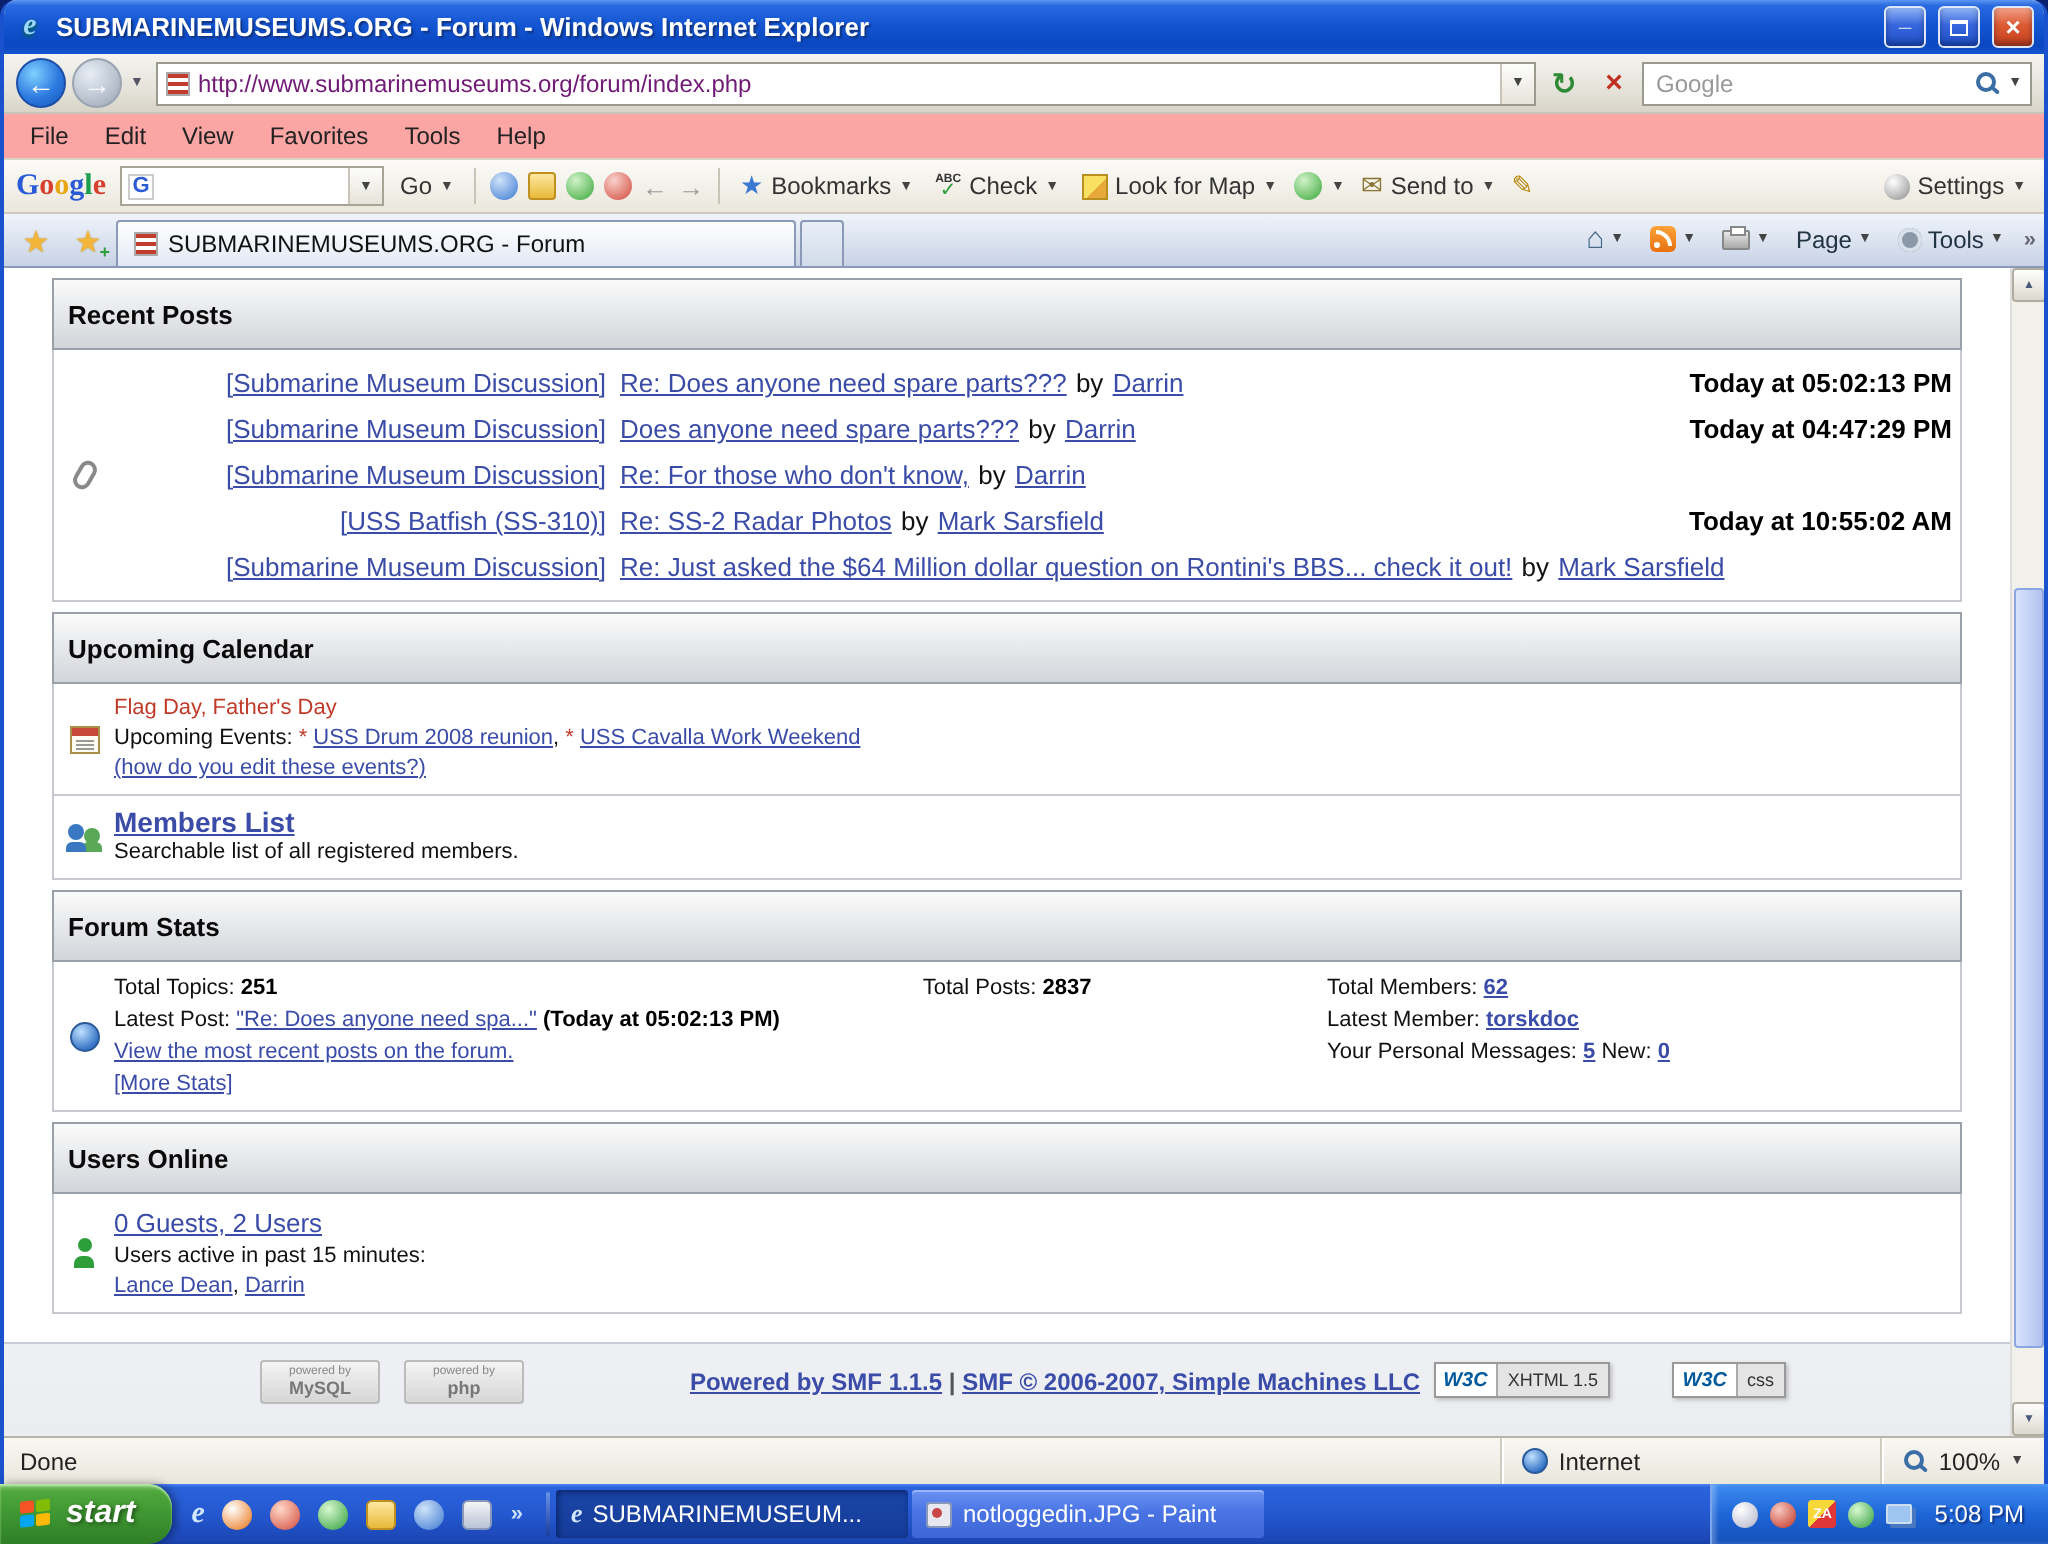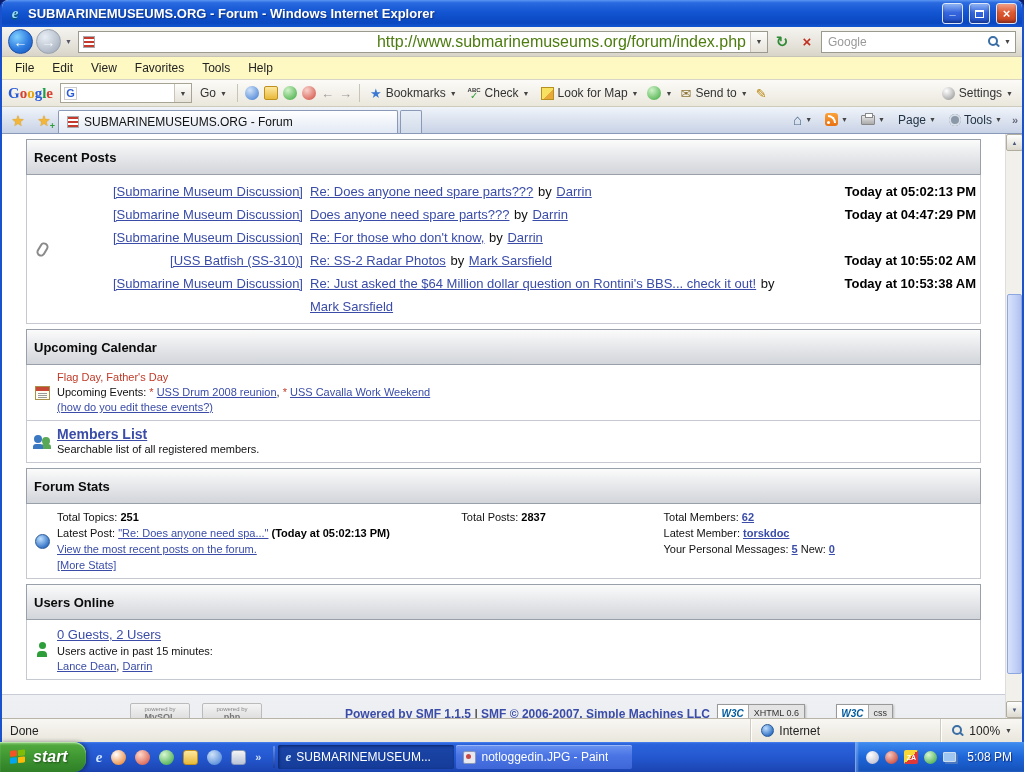--- a/index.html
+++ b/index.html
@@ -27,35 +27,35 @@
 
   .addrbar{height:30px;flex:none;background:linear-gradient(180deg,#F5F4F0,#E3E0D7 70%,#D8D4C8);
     display:flex;align-items:center;gap:3px;padding:0 6px;border-bottom:1px solid #C7C3B6;}
   .nav-btn{width:25px;height:25px;border-radius:50%;display:flex;align-items:center;justify-content:center;
     color:#fff;font-size:14px;font-weight:bold;flex:none;}
   .nav-btn.back{background:radial-gradient(circle at 35% 30%,#7FD0FF,#2E7BE0 55%,#1254B8);border:1px solid #1D4FA8;}
   .nav-btn.fwd{background:radial-gradient(circle at 35% 30%,#E8EEF5,#B9C2CE 60%,#98A2B0);border:1px solid #9AA4B2;color:#F6F8FB;}
   .nav-caret{color:#556;font-size:7px;margin:0 3px 0 1px;}
   .url-box{flex:1;height:22px;background:#fff;border:1px solid #9A9A8E;display:flex;align-items:center;padding:0 0 0 4px;gap:4px;}
   .favicon{width:12px;height:12px;border:1px solid #AAA;background:repeating-linear-gradient(180deg,#C23B2E 0 2px,#fff 2px 4px);flex:none;}
-  .url-input{flex:1;border:none;outline:none;font-size:16px;color:#4d7c0f;font-family:inherit;background:transparent;min-width:0;text-align:right;}
+  .url-input{flex:1;border:none;outline:none;font-size:12px;color:#701a75;font-family:inherit;background:transparent;min-width:0;}
   .box-caret{width:17px;height:20px;display:flex;align-items:center;justify-content:center;font-size:7px;color:#444;
     background:linear-gradient(#FDFDFB,#E6E3DA);border-left:1px solid #C8C4B8;flex:none;}
   .addr-ico{width:22px;height:22px;display:flex;align-items:center;justify-content:center;font-size:15px;font-weight:bold;flex:none;}
   .refresh{color:#2E8A35;}
   .stop{color:#C03020;}
   .search-box{width:195px;height:22px;background:#fff;border:1px solid #9A9A8E;display:flex;align-items:center;padding:0 4px 0 6px;flex:none;gap:4px;}
   .search-input{flex:1;border:none;outline:none;font-size:12px;font-family:inherit;color:#777;min-width:0;}
   .search-input::placeholder{color:#999;}
   .mag{width:13px;height:13px;position:relative;flex:none;}
   .mag::before{content:"";position:absolute;left:1px;top:1px;width:6px;height:6px;border:2px solid #3A6EA5;border-radius:50%;}
   .mag::after{content:"";position:absolute;left:8px;top:9px;width:5px;height:2px;background:#3A6EA5;transform:rotate(40deg);border-radius:1px;}
   .s-caret{font-size:7px;color:#444;}
 
-  .menubar{height:23px;flex:none;background:#fef9c3;border-bottom:1px solid #D8D4C6;display:flex;align-items:center;
+  .menubar{height:23px;flex:none;background:#fca5a5;border-bottom:1px solid #D8D4C6;display:flex;align-items:center;
     padding:0 4px;font-size:12px;color:#222;}
   .menu-item{padding:3px 9px;}
 
   .gbar{height:27px;flex:none;background:linear-gradient(#FCFBF8,#EAE7DC);border-bottom:1px solid #CFCBBC;
     display:flex;align-items:center;gap:5px;padding:0 6px;font-size:12px;color:#333;}
   .glogo{font:bold 15px "Liberation Serif","DejaVu Serif",serif;margin-right:2px;letter-spacing:0;}
   .c-b{color:#2A5BD7}.c-r{color:#D7402E}.c-y{color:#E8A50C}.c-g{color:#1B9E4B}
   .gsearch{width:132px;height:20px;background:#fff;border:1px solid #A8A494;display:flex;align-items:center;gap:4px;padding:0 0 0 3px;}
   .g-ico{color:#2A5BD7;font-weight:bold;font-size:11px;border:1px solid #CCC;width:13px;height:13px;display:flex;align-items:center;justify-content:center;flex:none;}
   .gsearch .box-caret{margin-left:auto;height:18px;}
@@ -373,21 +373,20 @@
               <span class="post-mid"><a class="lnk">Re: For those who don't know,</a> <span class="by">by</span> <a class="lnk">Darrin</a></span>
             </div>
             <div class="post-row">
               <span class="post-board"><a class="lnk">[USS Batfish (SS-310)]</a></span>
               <span class="post-mid"><a class="lnk">Re: SS-2 Radar Photos</a> <span class="by">by</span> <a class="lnk">Mark Sarsfield</a></span>
               <span class="post-time">Today at 10:55:02 AM</span>
             </div>
             <div class="post-row">
               <span class="post-board"><a class="lnk">[Submarine Museum Discussion]</a></span>
               <span class="post-mid"><a class="lnk">Re: Just asked the $64 Million dollar question on Rontini's BBS... check it out!</a> <span class="by">by</span> <a class="lnk">Mark Sarsfield</a></span>
-              <span class="post-time">Today at 10:53:38 AM</span>
             </div>
           </div>
         </div>
 
         <div class="cat">
             <span>Upcoming Calendar</span>
           </div>
         <div class="sec">
           <div class="icon-cell">
               <span class="cal-icon"></span>
@@ -463,21 +462,21 @@
               <span class="tiny">powered by</span>
               <span class="bname">php</span>
             </span>
           <div class="footer-links">
             <a class="lnk">Powered by SMF 1.1.5</a>
             <span>|</span>
             <a class="lnk">SMF © 2006-2007, Simple Machines LLC</a>
           </div>
           <span class="w3c-badge b-xhtml">
               <span class="w3c">W3C</span>
-              <span class="lbl">XHTML 0.6</span>
+              <span class="lbl">XHTML 1.5</span>
             </span>
           <span class="w3c-badge b-css">
               <span class="w3c">W3C</span>
               <span class="lbl">css</span>
             </span>
 
         </div>
       </div>
 
       <div class="scrollbar">

